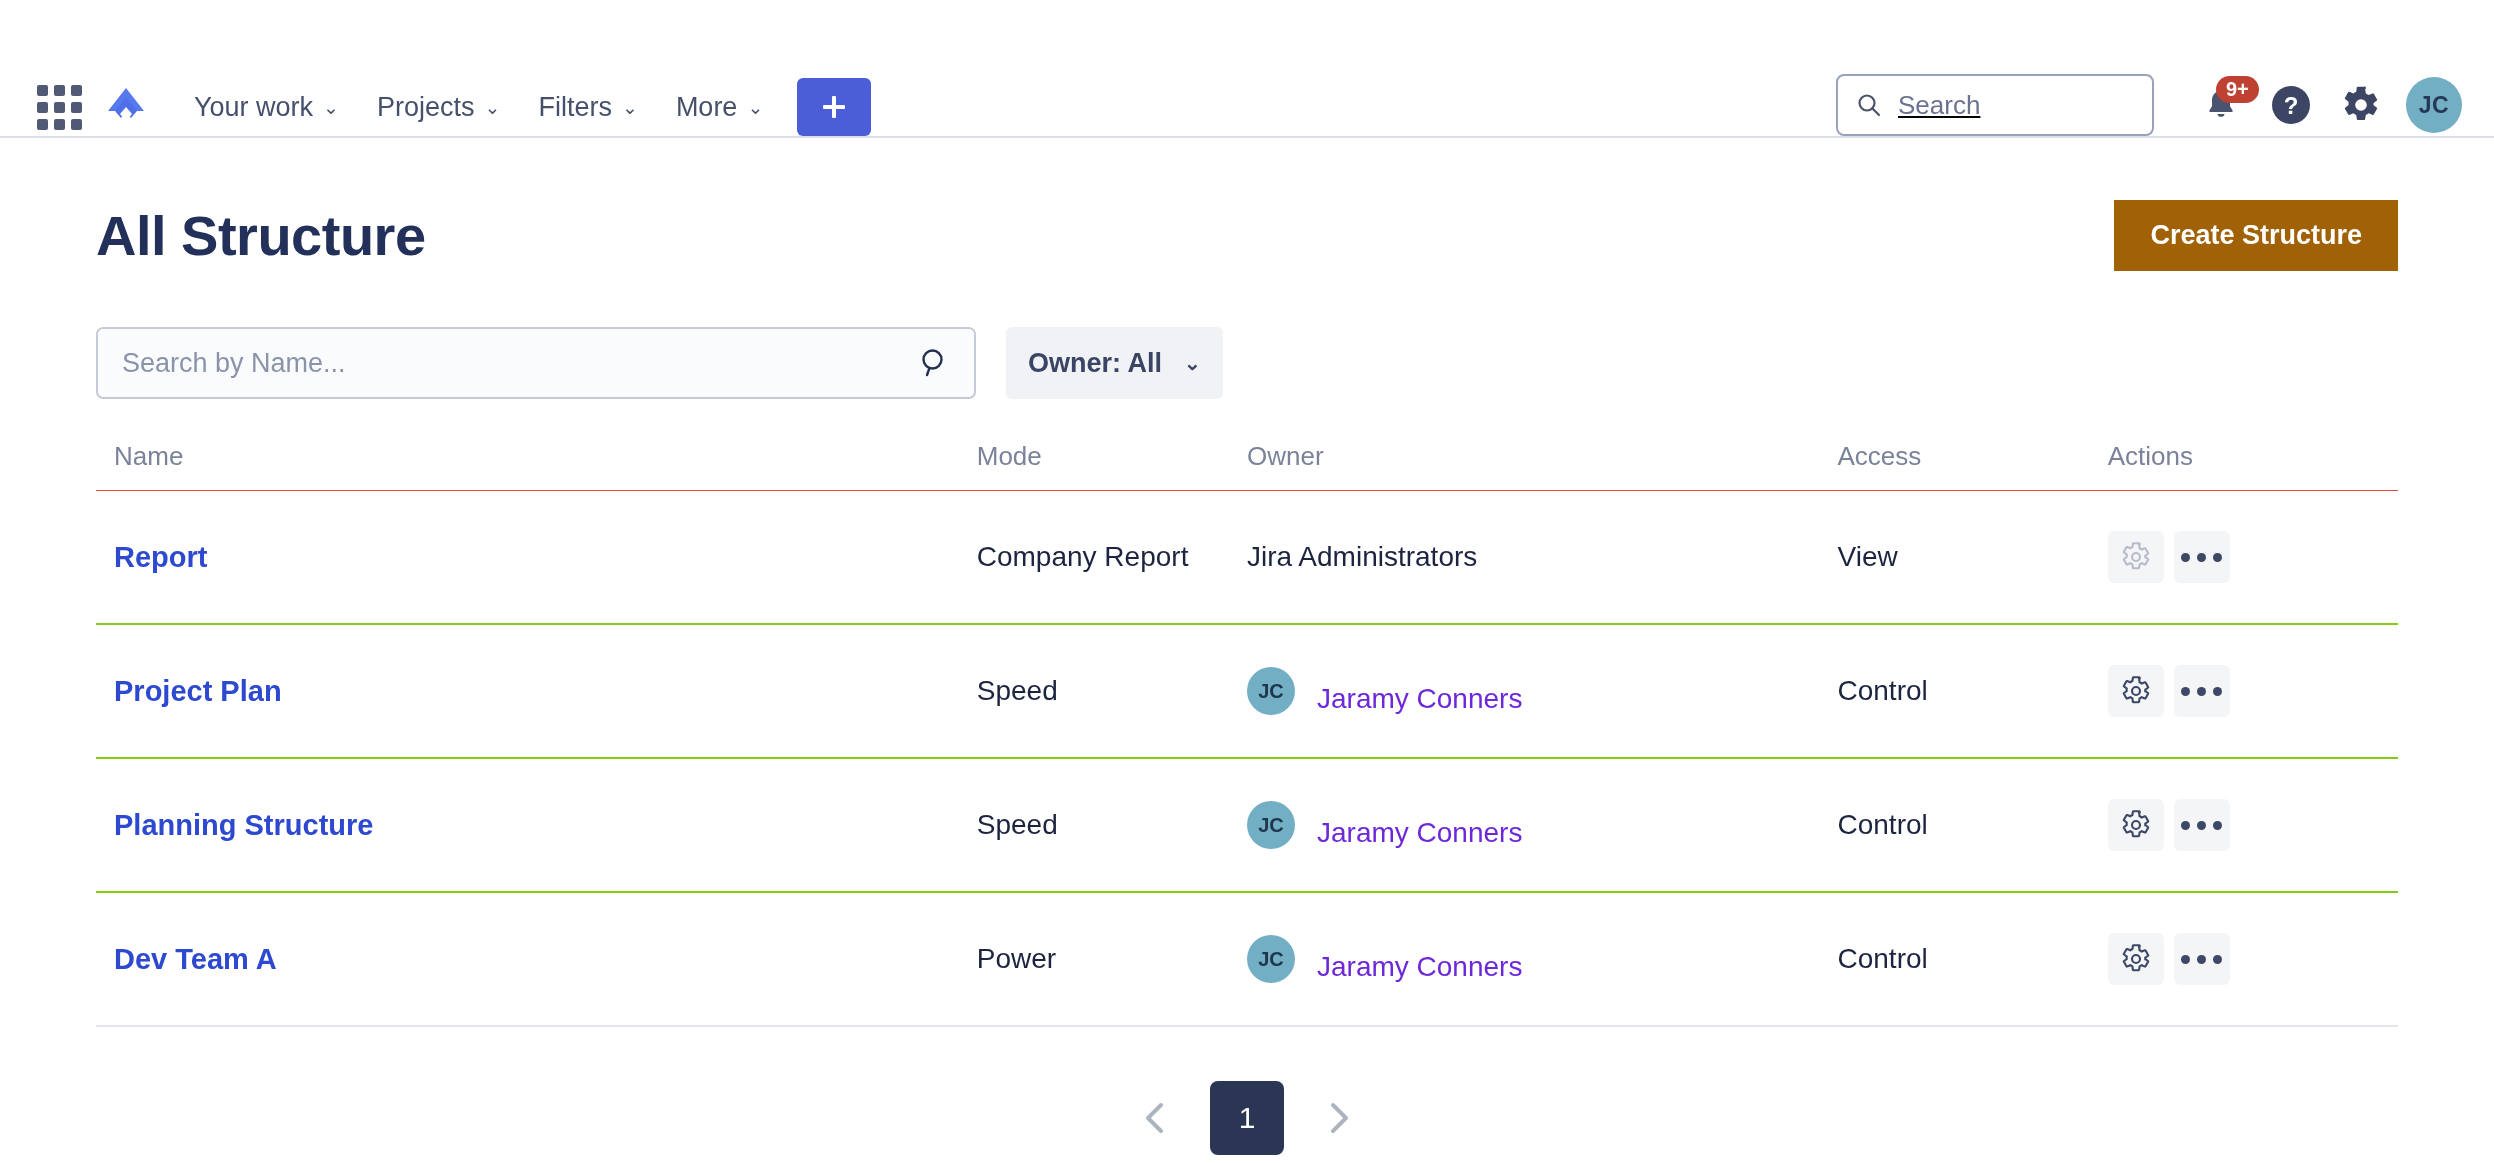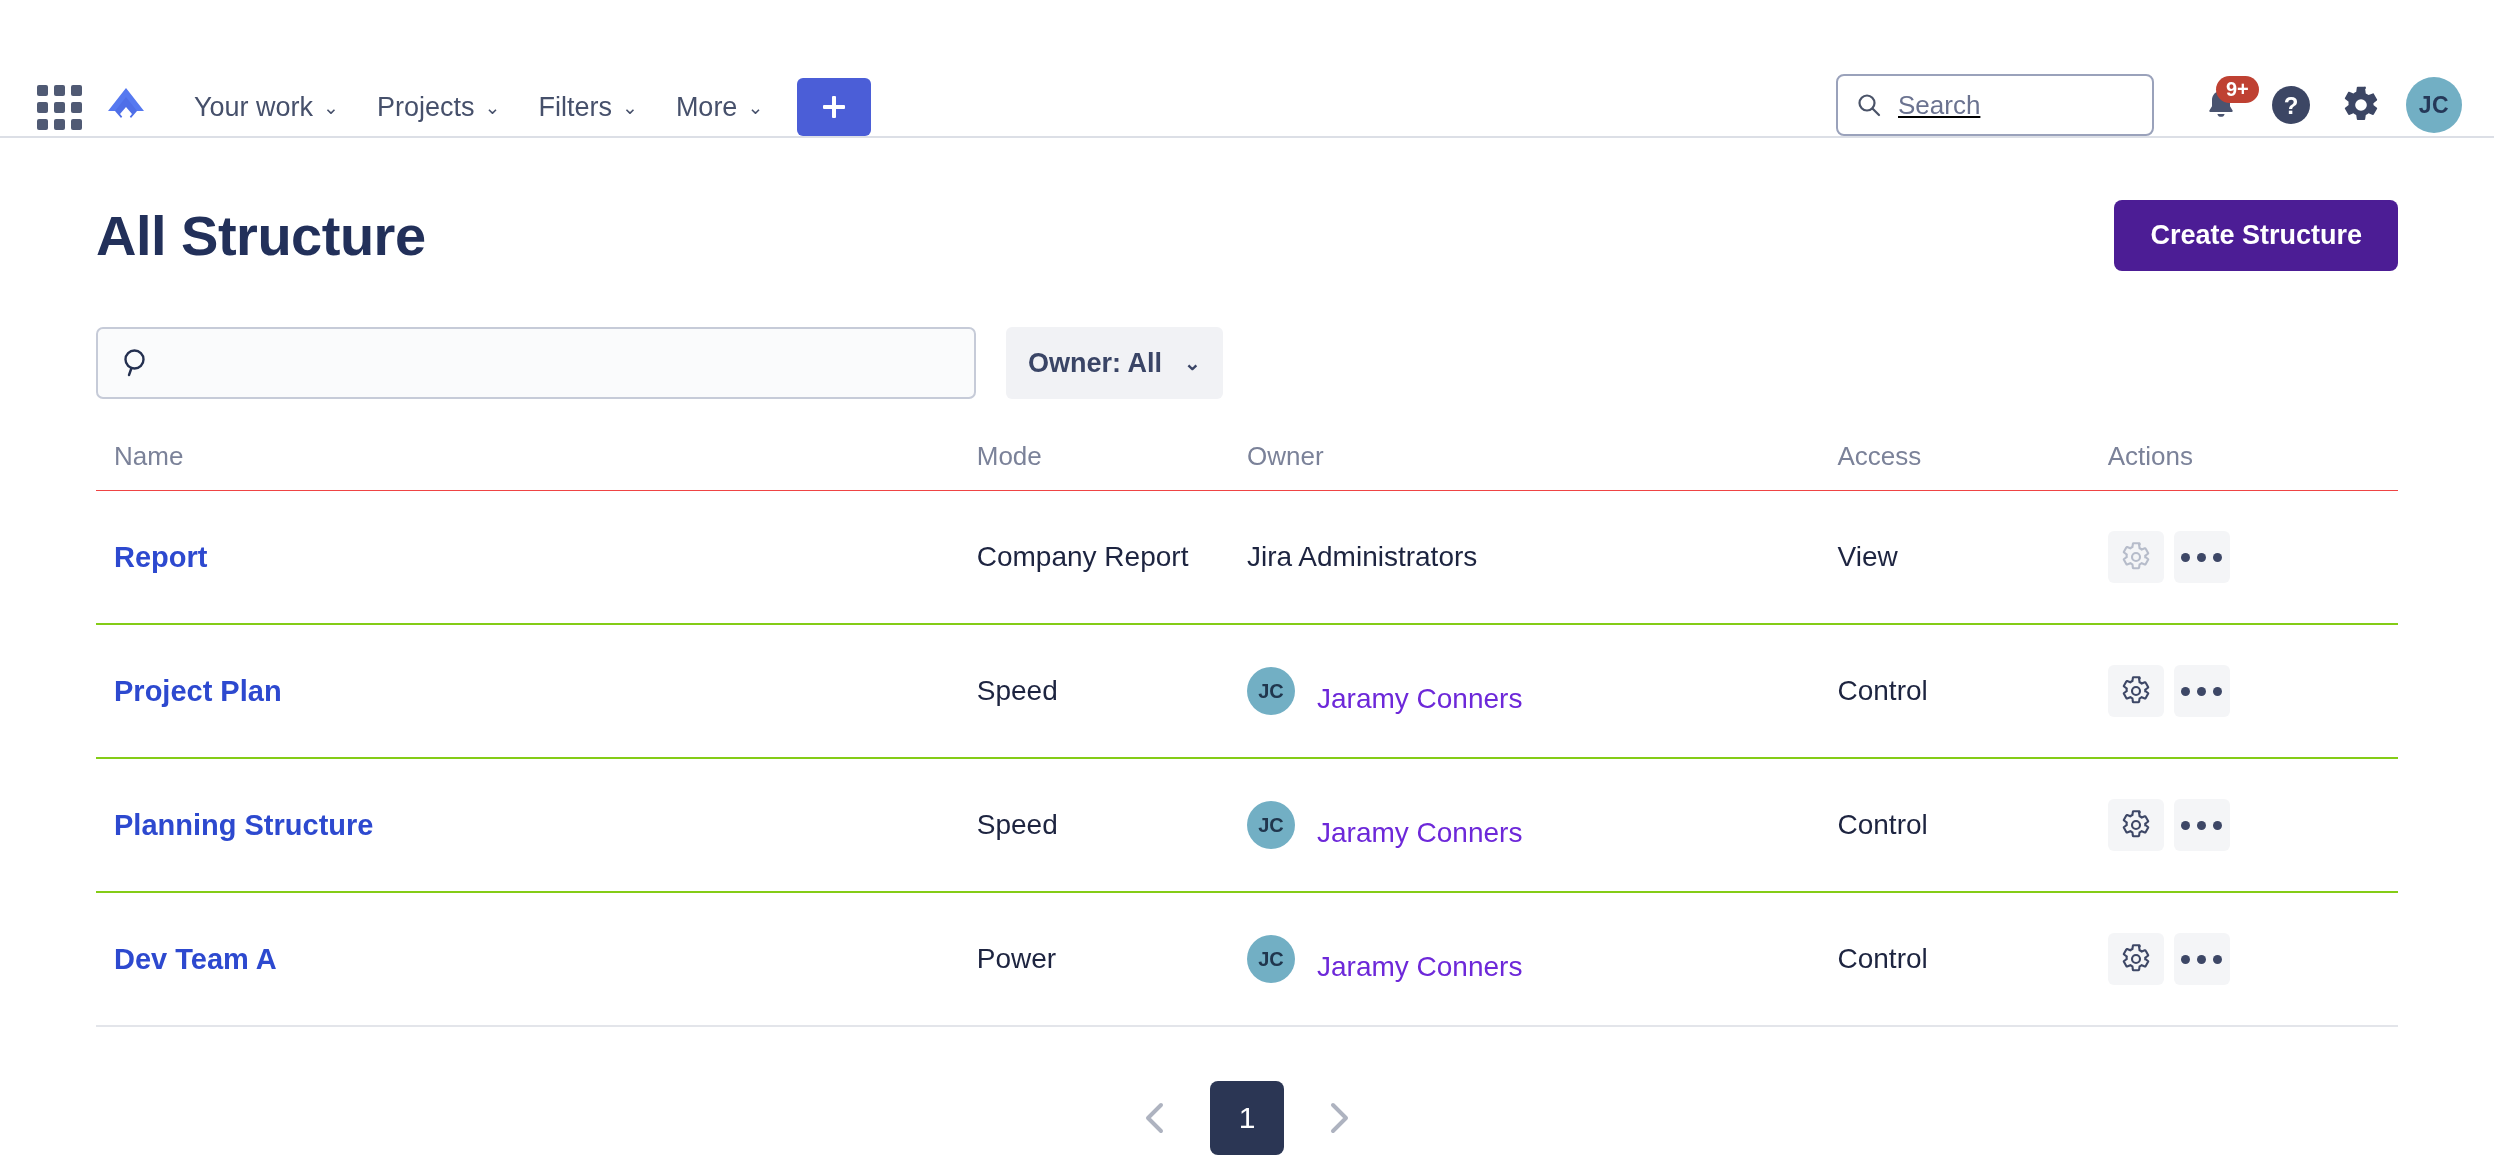--- a/index.html
+++ b/index.html
@@ -133,26 +133,26 @@
   }
   .page-title {
     font-size: 56px;
     font-weight: bold;
     color: #22305a;
     letter-spacing: -0.5px;
     margin: 0;
   }
   .create-structure-btn {
     margin-left: auto;
-    background: #4c1d95;
+    background: #a16207;
     color: #ffffff;
     font-size: 27px;
     font-weight: bold;
     border: none;
-    border-radius: 8px;
+    border-radius: 0;
     padding: 20px 36px;
     cursor: pointer;
     font-family: "Liberation Sans", sans-serif;
     text-align: center;
   }
 
   
   .filters-row {
     display: flex;
     align-items: center;
@@ -366,20 +366,21 @@
 
 <div class="page">
 
   <div class="page-header">
     <h1 class="page-title">All Structure</h1>
     <button class="create-structure-btn">Create Structure</button>
   </div>
 
   <div class="filters-row">
     <div class="name-search">
+      <input type="text" placeholder="Search by Name..." style="">
       <svg width="34" height="34" viewBox="0 0 34 34" aria-hidden="true">
         <circle cx="14.5" cy="13.5" r="9" fill="none" stroke="#243050" stroke-width="2.4"></circle>
         <line x1="11.5" y1="22" x2="9" y2="29" stroke="#243050" stroke-width="2.4" stroke-linecap="round"></line>
       </svg>
     </div>
 
     <button class="owner-filter">
       <span>Owner: All</span>
       <span class="caret">⌄</span>
     </button>

